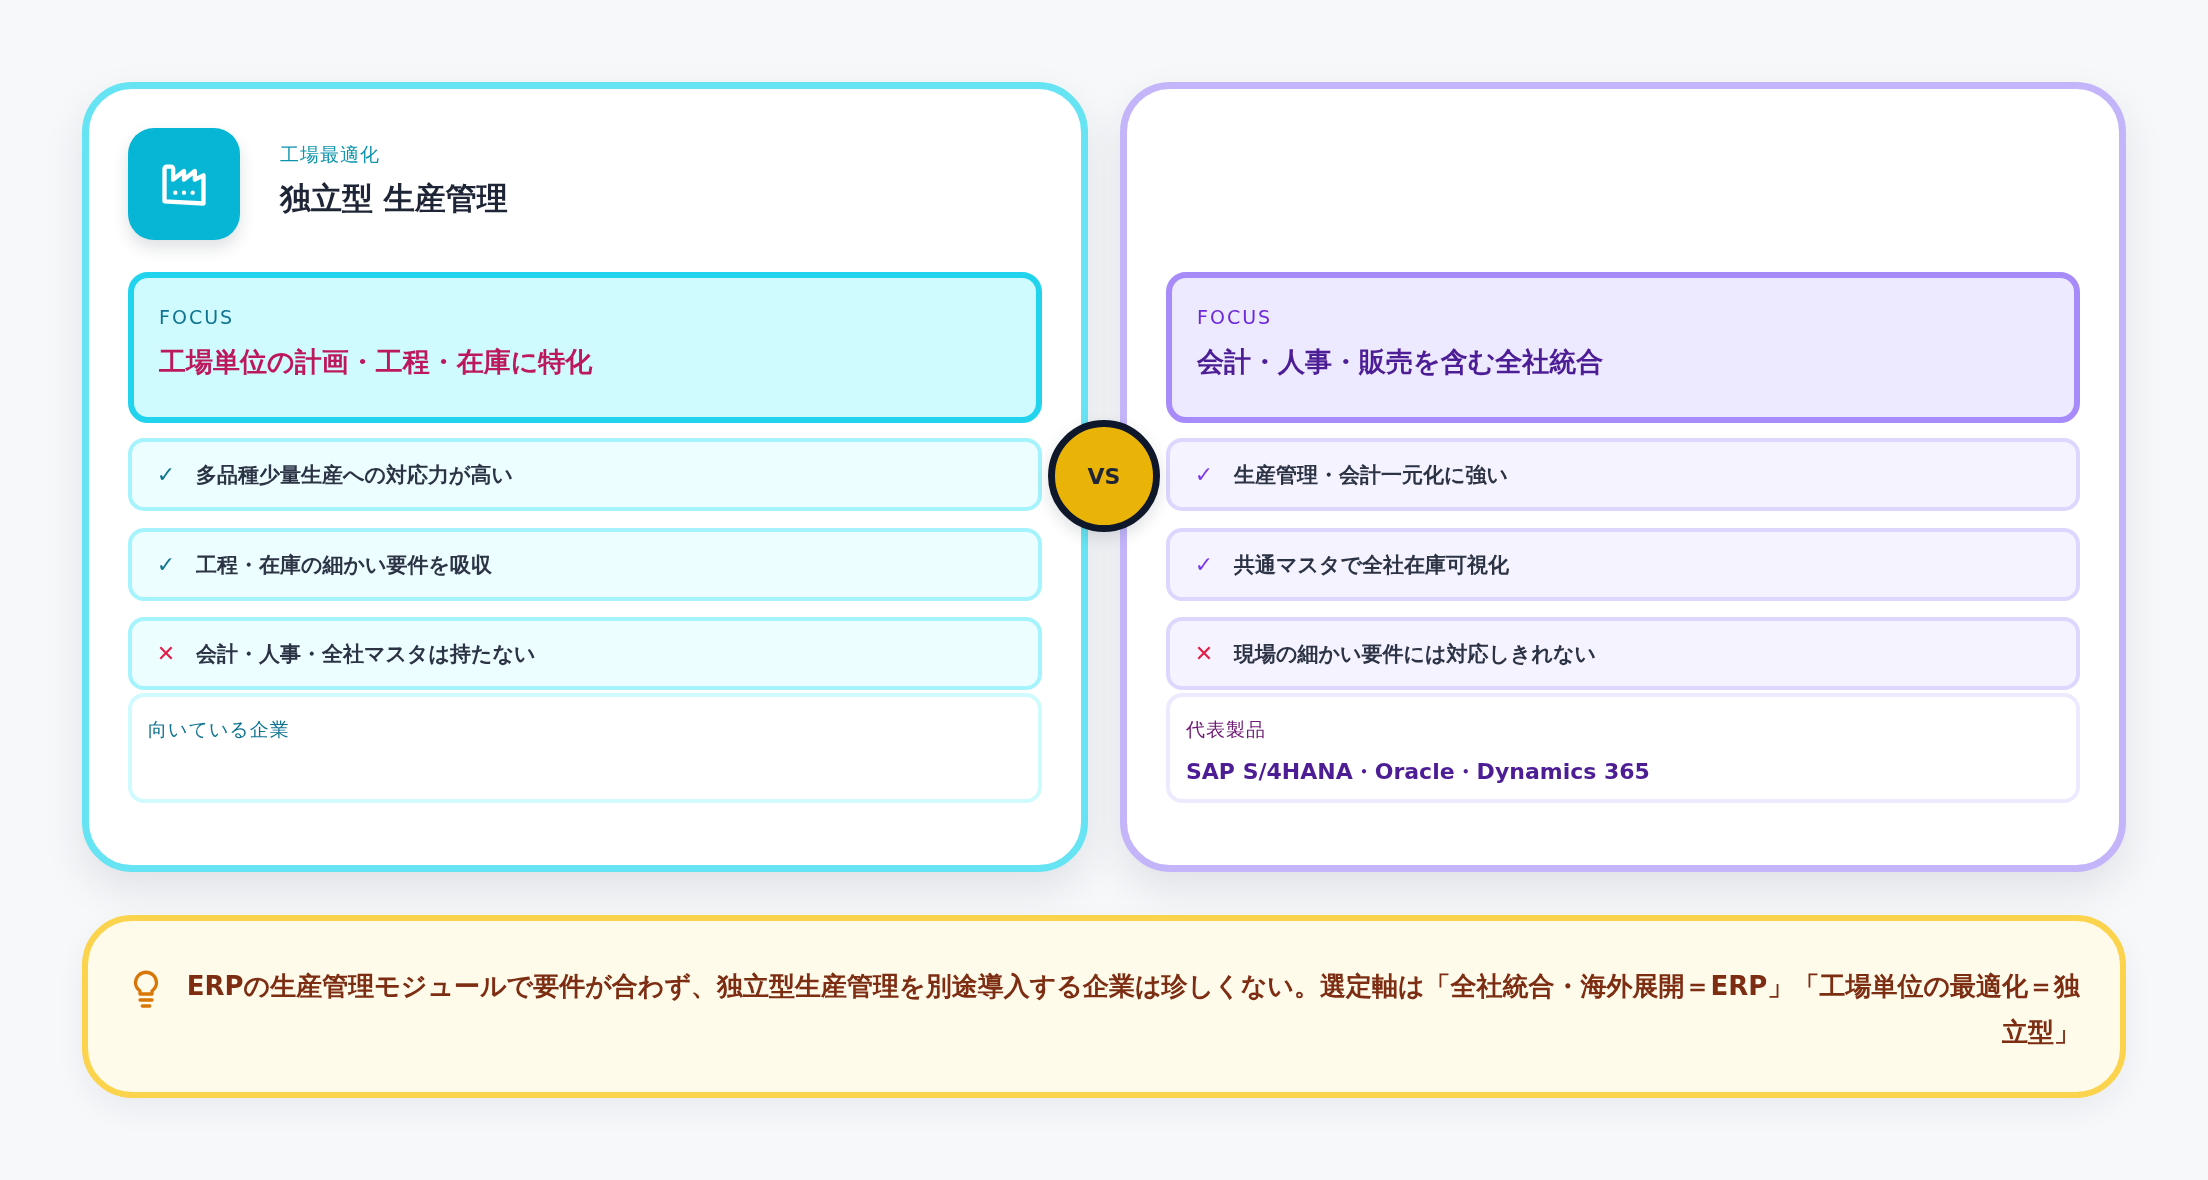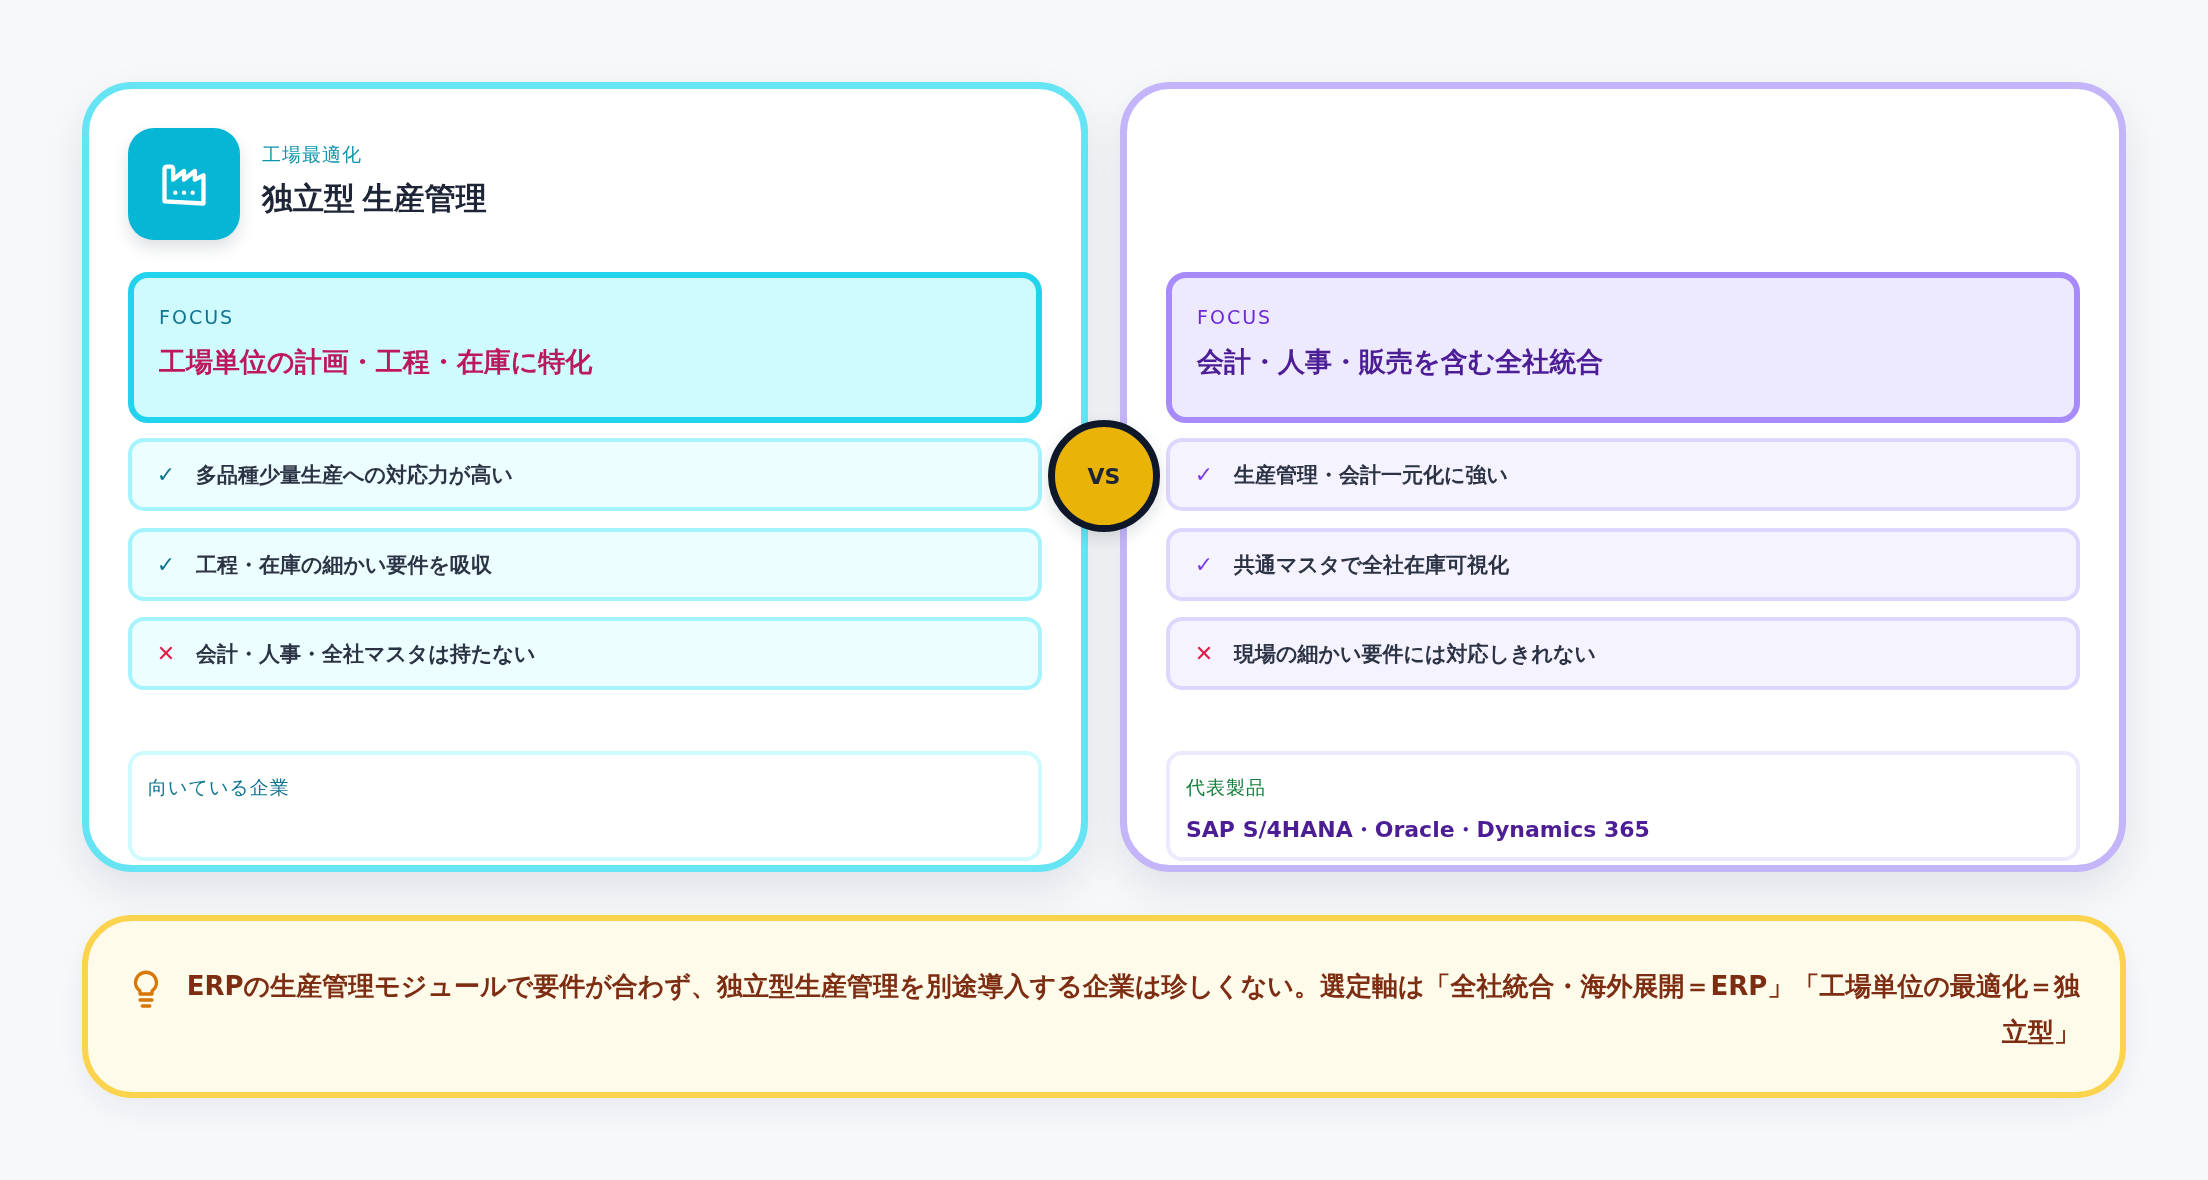--- a/index.html
+++ b/index.html
@@ -15,21 +15,21 @@
   .card.right { left: 1120px; border-color: #c4b5fb; }
 
   .head { position: absolute; left: 39px; top: 39px; height: 112px; display: flex; align-items: center; }
   .head-icon {
     width: 112px; height: 112px; border-radius: 26px;
     display: flex; align-items: center; justify-content: center;
     box-shadow: 0 8px 16px rgba(30,40,60,0.14);
   }
   .left .head-icon { background: #06b6d4; }
   .right .head-icon { background: #8b5cf6; }
-  .head-text { margin-left: 22px; font-family: Liberation Serif, serif; }
+  .head-text { margin-left: 40px; }
   .head-sub { font-size: 19px; letter-spacing: 1px; margin-top: -6px; }
   .left .head-sub { color: #0e95ad; }
   .right .head-sub { color: #7c3aed; }
   .head-title { font-size: 31px; font-weight: bold; color: #1e2536; margin-top: 10px; }
 
   .focus {
     position: absolute; left: 39px; right: 39px; top: 183px; height: 151px;
     border: 6px solid; border-radius: 20px; padding: 28px 25px 0 25px;
   }
   .left .focus { background: #cffafe; border-color: #22d3ee; }
@@ -48,28 +48,28 @@
   }
   .left .item { background: #ecfeff; border-color: #a5f3fc; }
   .right .item { background: #f5f3ff; border-color: #ddd6fe; }
   .item-icon { width: 24px; font-size: 22px; font-weight: bold; display: inline-block; text-align: center; }
   .left .item-icon.ok { color: #0e7490; }
   .right .item-icon.ok { color: #7c3aed; }
   .item-icon.ng { color: #e11d48; }
   .item-text { margin-left: 18px; font-size: 21px; font-weight: bold; color: #2b3345; }
 
   .bottom {
-    position: absolute; left: 39px; right: 39px; top: 662px; height: 110px;
+    position: absolute; left: 39px; right: 39px; top: 604px; height: 110px;
     border: 4px solid; border-radius: 16px; background: #ffffff; padding: 20px 16px 0 16px;
   }
   .left .bottom { border-color: #cffafe; }
   .right .bottom { border-color: #ede9fe; }
   .bottom-label { font-size: 19px; letter-spacing: 1px; }
   .left .bottom-label { color: #0e7490; }
-  .right .bottom-label { color: #15803d; }
+  .right .bottom-label { color: #701a75; }
   .bottom-text { font-size: 22px; font-weight: bold; margin-top: 14px; }
   .left .bottom-text { color: #164e63; }
   .right .bottom-text { color: #4c1d95; }
 
   .vs {
     position: absolute; left: 1048px; top: 420px; width: 112px; height: 112px;
     border-radius: 50%; background: #eab308; border: 7px solid #0f172a;
     display: flex; align-items: center; justify-content: center;
     font-size: 22px; font-weight: bold; color: #1e2536;
     box-shadow: 0 6px 16px rgba(30,40,60,0.14); z-index: 5;

